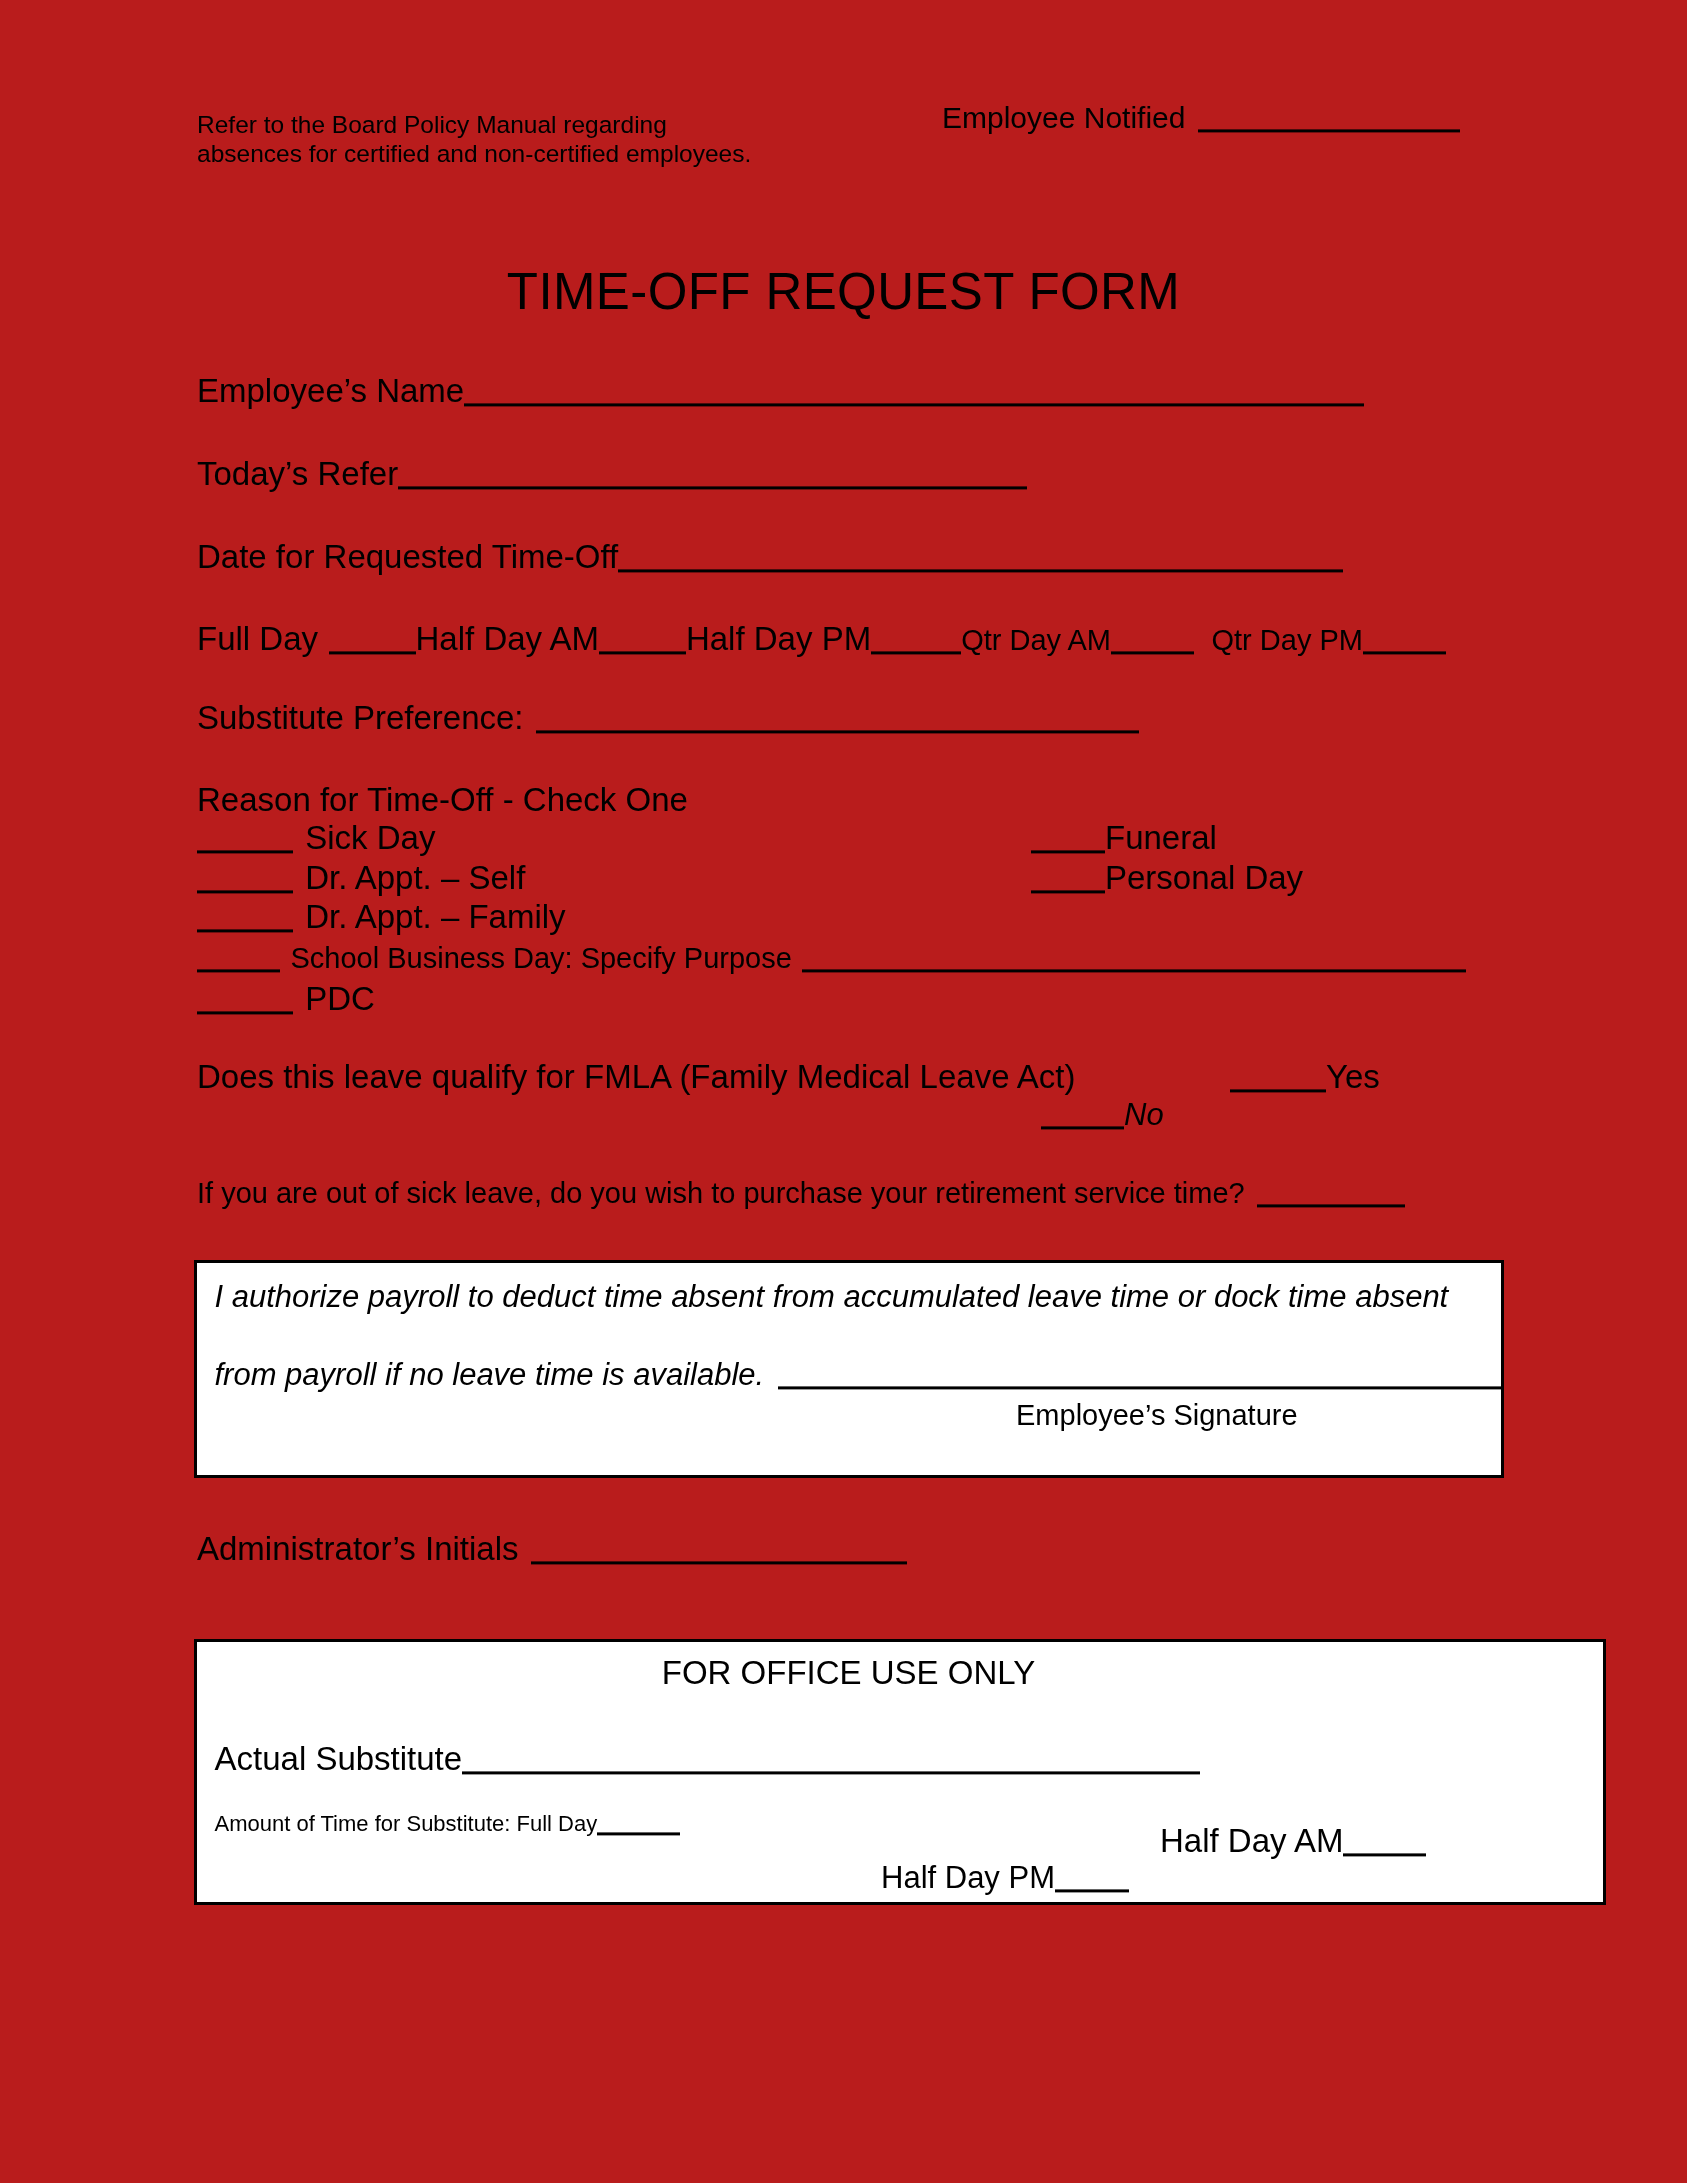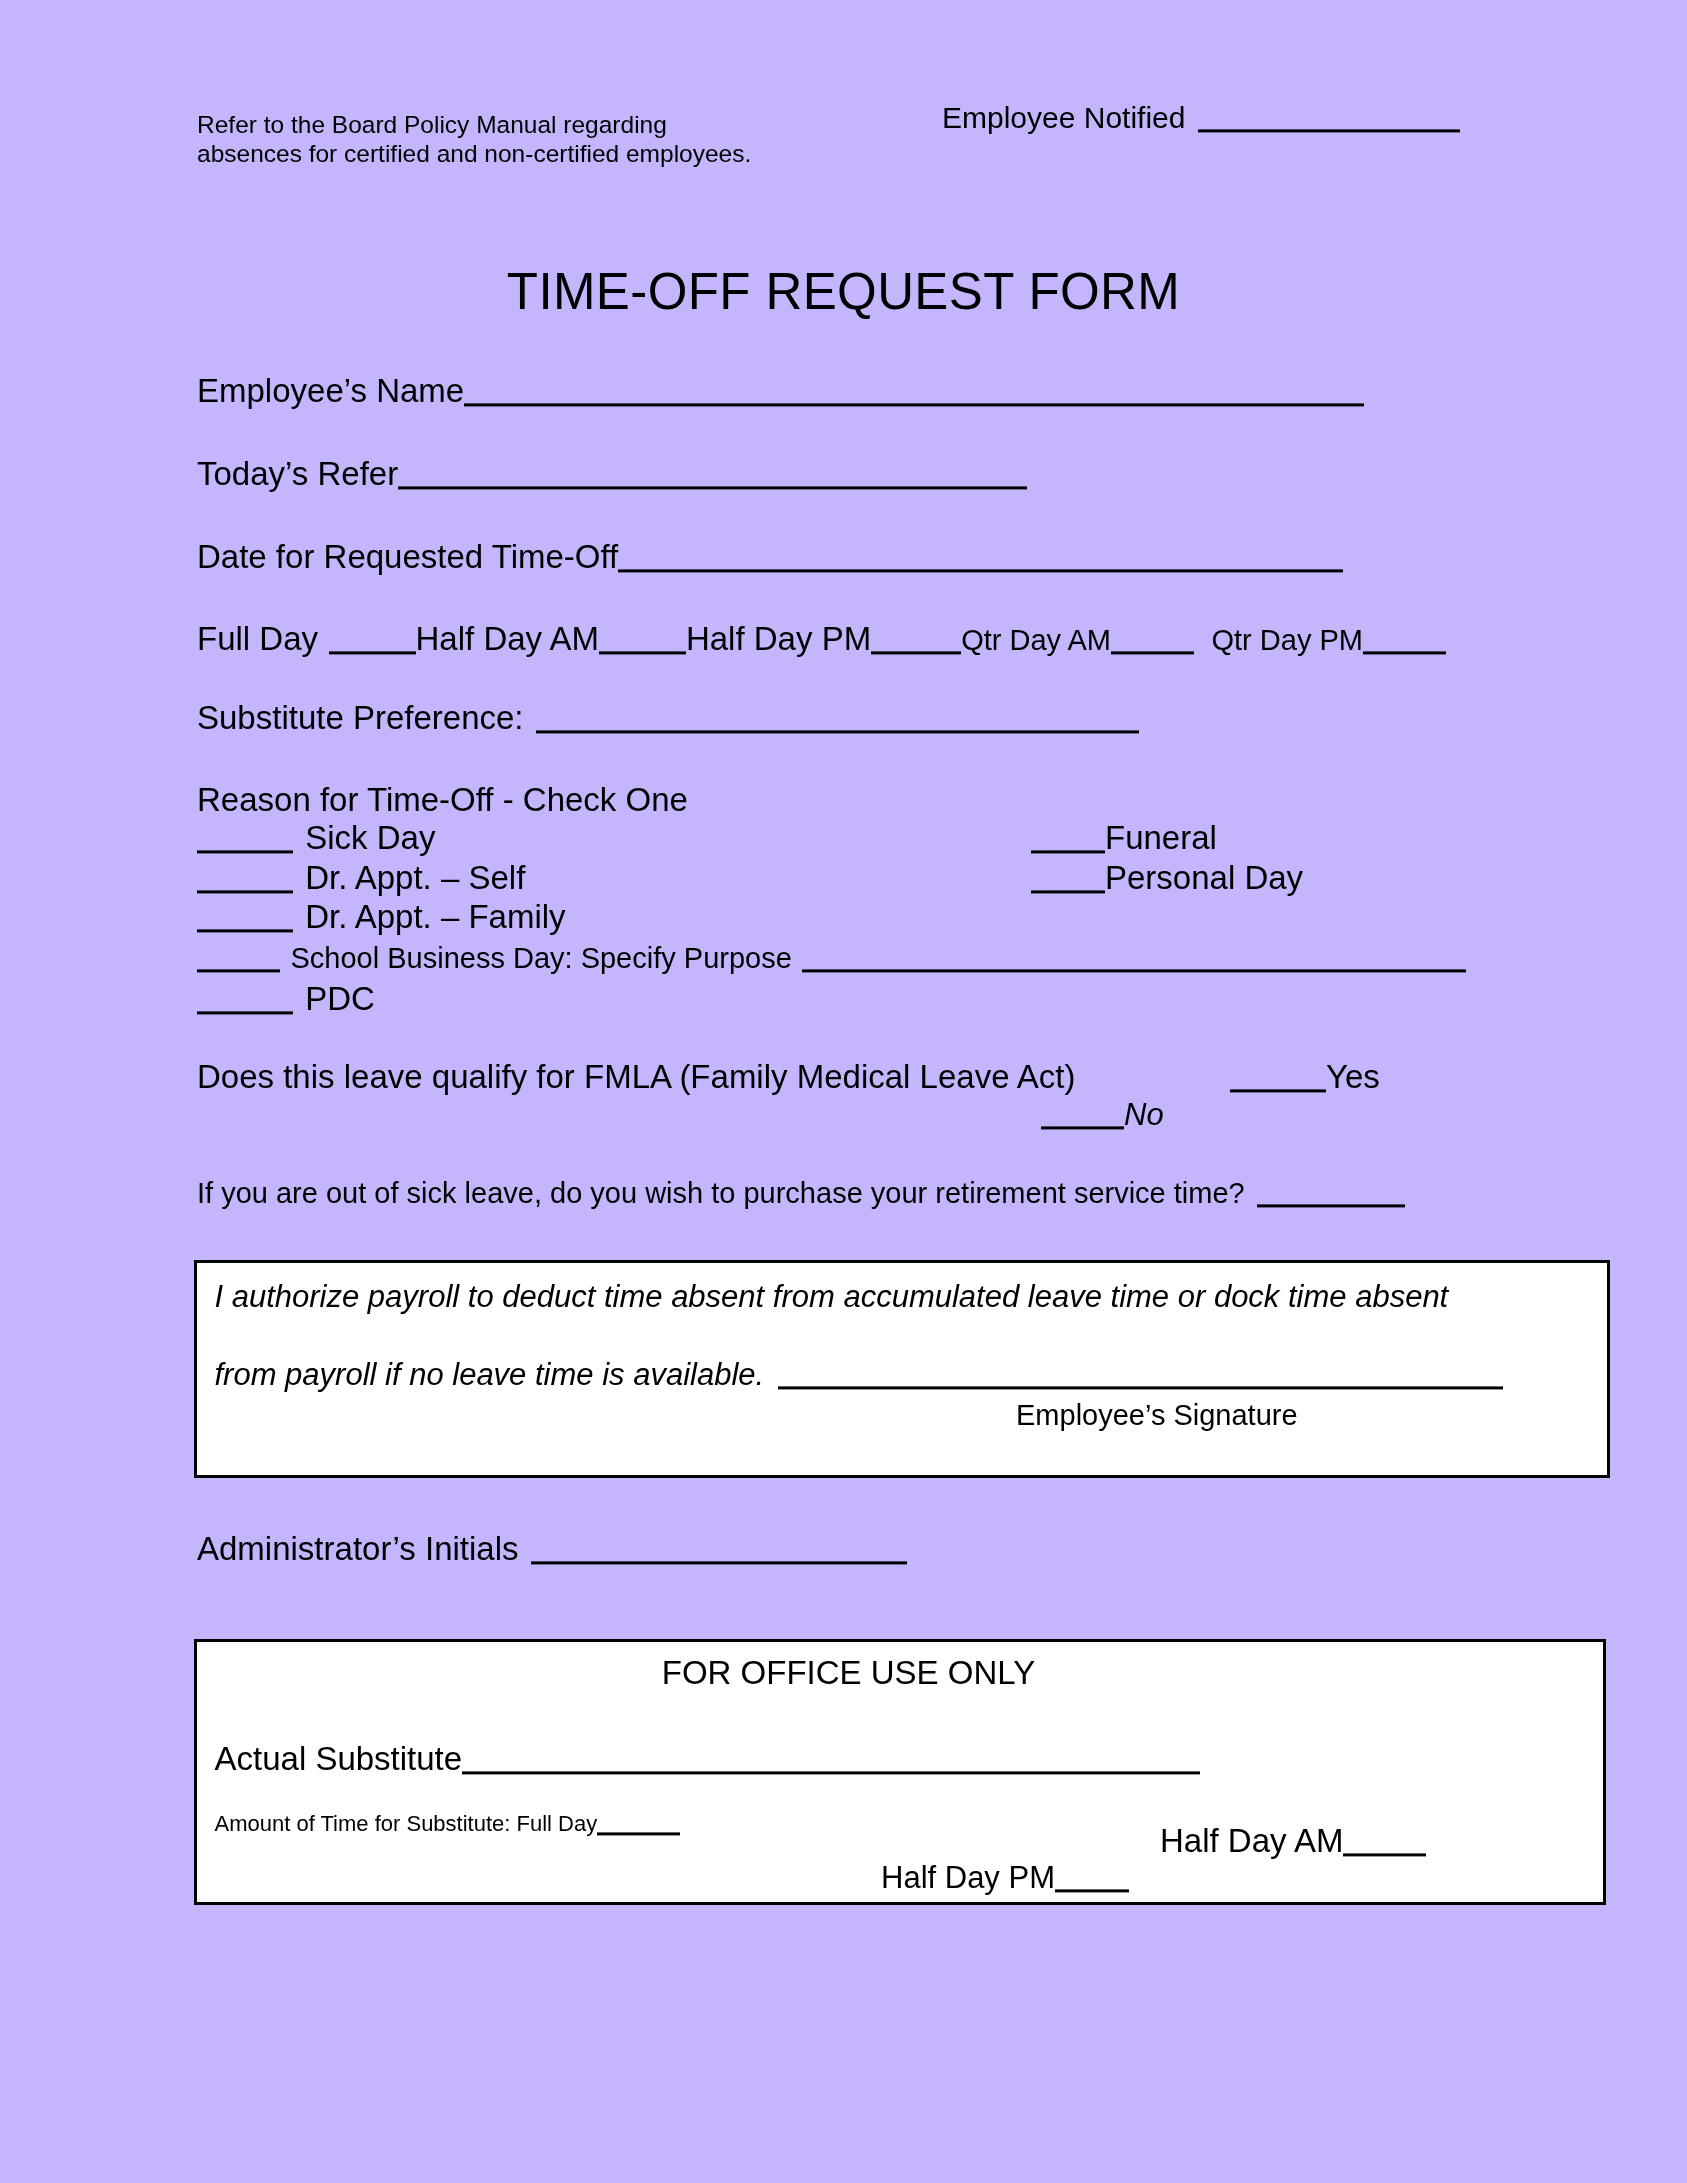--- a/index.html
+++ b/index.html
@@ -1,21 +1,21 @@
 <!DOCTYPE html>
 <html style="font-size:14px"><head>
 <meta charset="utf-8">
 <style>
   * { margin:0; padding:0; box-sizing:border-box; }
   html,body { background:#ffffff; }
   .page {
     position:relative;
     width:1687px;
     height:2184px;
-    background:#c4b5fd;
+    background:#b91c1c;
     color:#000000;
     font-family:"Liberation Sans", sans-serif;
     overflow:hidden;
   }
   .row { position:absolute; white-space:nowrap; font-size:33px; line-height:1.15; color:#000; }
   .fs28 { font-size:24.5px; }
   .fs33 { font-size:29px; }
   .fs34 { font-size:30px; }
   .fs35 { font-size:31px;font-style:italic; }
   .fs36 { font-size:31px; }
@@ -57,21 +57,21 @@
   <div class="row fs33" style="left:197px; top:942px;"><span class="bl" style="width:83px;"></span><span class="lbl" style="margin-left:10.5px;margin-top:48px;">School Business Day: Specify Purpose</span><span class="bl" style="width:664px; margin-left:10.5px;"></span></div>
 
   <div class="row" style="left:197px; top:980px;"><span class="bl" style="width:96px;"></span><span class="lbl" style="margin-left:12.2px;">PDC</span></div>
 
   <div class="row" style="left:197px; top:1058px; width:1485px;"><span class="lbl">Does this leave qualify for FMLA (Family Medical Leave Act)</span><span class="abs" style="left:1033px; top:0;"><span class="bl" style="width:96px;"></span><span class="lbl">Yes</span></span></div>
 
   <div class="row fs35" style="left:1041px; top:1097px;"><span class="bl" style="width:83px;"></span><span class="lbl">No</span></div>
 
   <div class="row fs33" style="left:197px; top:1177px;"><span class="lbl">If you are out of sick leave, do you wish to purchase your retirement service time?</span><span class="bl" style="width:148px; margin-left:12.2px;"></span></div>
 
-  <div class="box" style="left:194px; top:1260px; width:1416px; height:218px;">
+  <div class="box" style="left:194px; top:1260px; width:1310px; height:218px;">
     <div class="abs fs35" style="left:17.5px; top:15.7px;">I authorize payroll to deduct time absent from accumulated leave time or dock time absent</div>
     <div class="abs fs35" style="left:17.5px; top:94px; white-space:nowrap;"><span class="lbl">from payroll if no leave time is available.</span><span class="bl" style="width:725px; margin-left:14px;"></span></div>
     <div class="abs fs33" style="left:819px; top:136px;">Employee’s Signature</div>
   </div>
 
   <div class="row" style="left:197px; top:1530px;"><span class="lbl">Administrator’s Initials</span><span class="bl" style="width:376px; margin-left:12.2px;"></span></div>
 
   <div class="box" style="left:194px; top:1639px; width:1412px; height:266px;">
     <div class="abs" style="left:0; width:1303px; top:12.2px; text-align:center; font-size:33px;">FOR OFFICE USE ONLY</div>
     <div class="abs" style="left:17.5px; top:98px; font-size:33px; white-space:nowrap;"><span class="lbl">Actual Substitute</span><span class="bl" style="width:738px;"></span></div>

